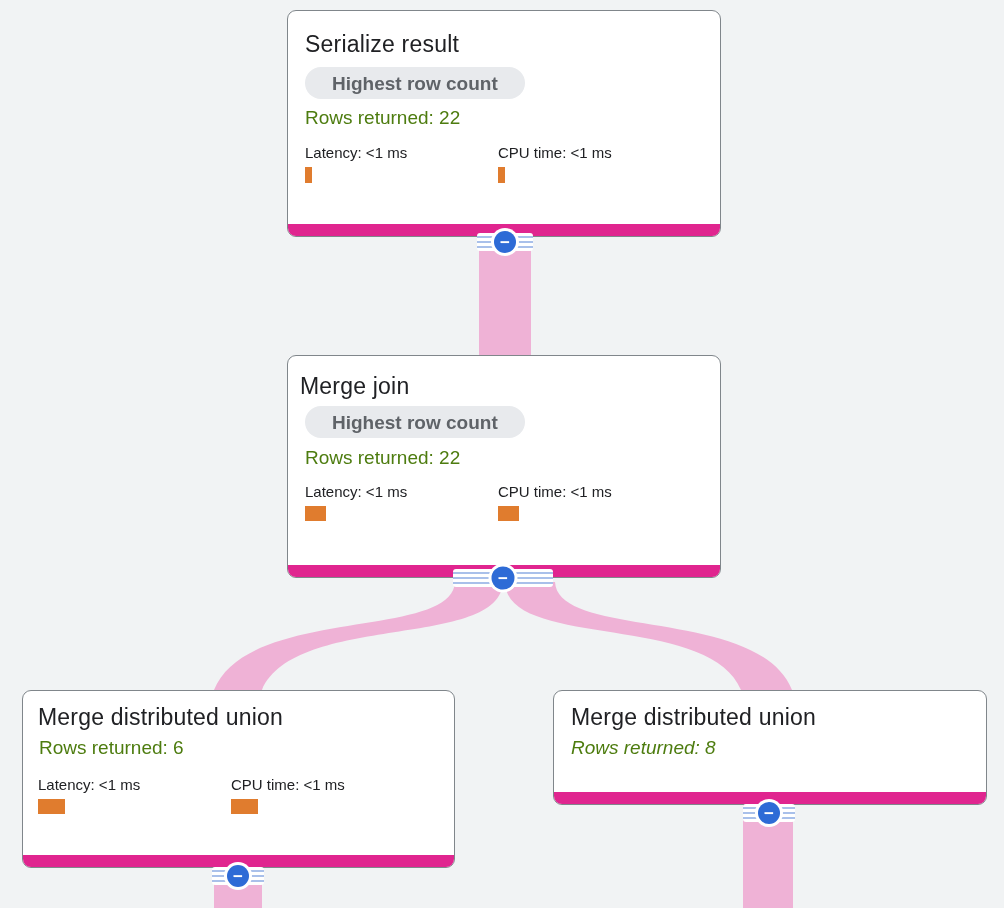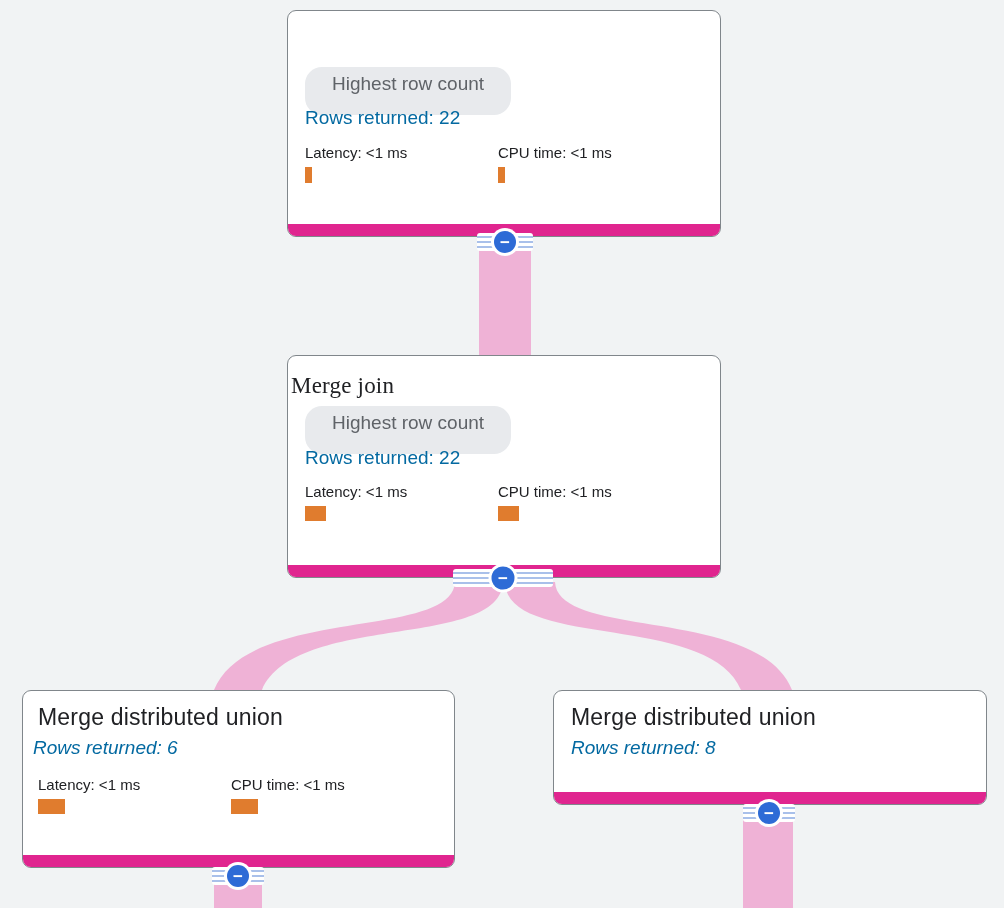--- a/index.html
+++ b/index.html
@@ -26,41 +26,41 @@
   .n1{left:287px;top:355px;width:434px;height:223px;}
   .n2{left:22px;top:690px;width:433px;height:178px;}
   .n3{left:553px;top:690px;width:434px;height:115px;}
 
   .node .title{
     position:absolute;
     font-size:23px;font-weight:500;color:#202124;
     letter-spacing:.2px;line-height:1.15;white-space:nowrap;
   }
   .n0 .title{left:17px;top:20px;}
-  .n1 .title{left:3px;top:17px;font-family:Liberation Serif, serif;}
+  .n1 .title{left:12px;top:17px;}
   .n2 .title{left:15px;top:13px;}
   .n3 .title{left:17px;top:13px;}
 
   .badge{
     position:absolute;left:17px;
-    height:48px;line-height:34px;
+    height:32px;line-height:34px;
     padding:0 27px;border-radius:17px;
     background:#e8eaed;color:#5f6368;
-    font-size:19px;font-weight:400;white-space:nowrap;
+    font-size:19px;font-weight:700;white-space:nowrap;
   }
   .n0 .badge{top:56px;}
   .n1 .badge{top:50px;}
 
   .rows{
     position:absolute;
-    font-size:19px;color:#0369a1;line-height:1.15;white-space:nowrap;
+    font-size:19px;color:#4d7c0f;line-height:1.15;white-space:nowrap;
   }
   .n0 .rows{left:17px;top:96px;}
   .n1 .rows{left:17px;top:91px;}
-  .n2 .rows{left:10px;top:46px;font-style:italic;}
+  .n2 .rows{left:16px;top:46px;}
   .n3 .rows{left:17px;top:46px;font-style:italic;}
 
   .metric{position:absolute;}
   .n0 .metric{top:133px;}
   .n1 .metric{top:127px;}
   .n2 .metric{top:85px;}
   .metric.lat{left:17px;}
   .metric.cpu{left:210px;}
   .n2 .metric.lat{left:15px;}
   .n2 .metric.cpu{left:208px;}
@@ -106,20 +106,21 @@
     <g fill="#efb2d6">
       <rect x="479" y="237" width="52" height="118"></rect>
       <path d="M455,582 C452,640 248,606 214,690 L262,690 C296,612 500,650 503,582 Z"></path>
       <path d="M555,582 C558,640 758,606 792,690 L741,690 C710,612 506,650 505,582 Z"></path>
       <rect x="214" y="858" width="48" height="50"></rect>
       <rect x="743" y="798" width="50" height="110"></rect>
     </g>
   </svg>
 
   <div class="node n0">
+    <div class="title">Serialize result</div>
     <div class="badge">Highest row count</div>
     <div class="rows">Rows returned: 22</div>
     <div class="metric lat">
       <span class="mlabel">Latency: &lt;1 ms</span>
       <span class="mbar" style="width: 7px; height: 16px;"></span>
     </div>
     <div class="metric cpu">
       <span class="mlabel">CPU time: &lt;1 ms</span>
       <span class="mbar" style="width: 7px; height: 16px;"></span>
     </div>

